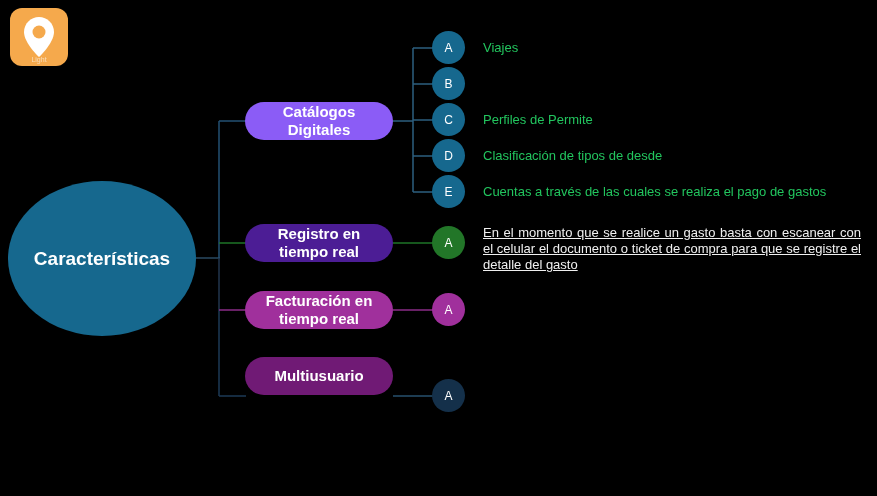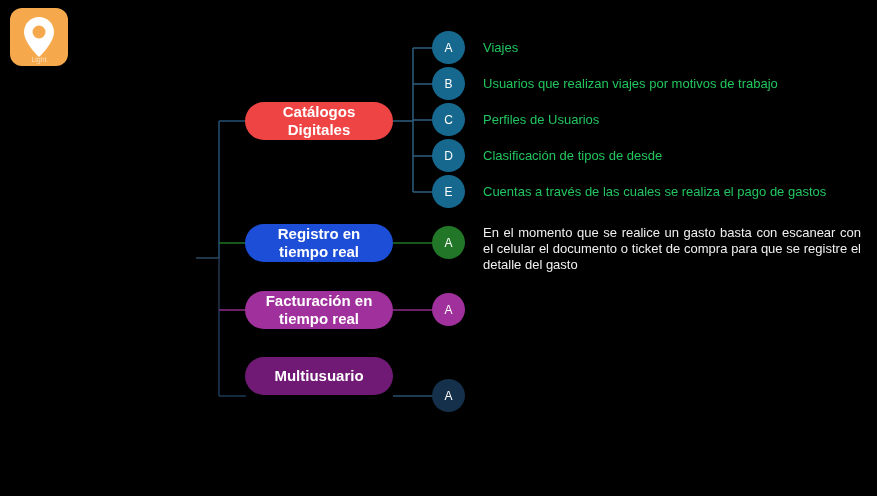--- a/index.html
+++ b/index.html
@@ -5,33 +5,33 @@
   html,body{margin:0;padding:0;background:#000;}
   .slide{position:relative;width:877px;height:496px;background:#000;overflow:hidden;
          font-family:"Liberation Sans","DejaVu Sans",sans-serif;}
   .lines{position:absolute;left:0;top:0;z-index:1;}
   .node{position:absolute;z-index:2;display:flex;align-items:center;justify-content:center;
         color:#fff;text-align:center;}
   .root{left:8px;top:181px;width:188px;height:155px;border-radius:50%;
         background:#16688E;font-size:19px;font-weight:bold;}
   .pill{left:245px;width:148px;height:38px;border-radius:19px;
         font-size:15px;font-weight:bold;line-height:1.22;white-space:pre-line;}
-  .pill-catalogos{top:102px;background:#ef4444;}
-  .pill-registro{top:224px;background:#1d4ed8;}
+  .pill-catalogos{top:102px;background:#8b5cf6;}
+  .pill-registro{top:224px;background:#4c1d95;}
   .pill-facturacion{top:291px;background:#A0309C;}
   .pill-multiusuario{top:357px;background:#701a75;}
   .badge{width:33px;height:33px;border-radius:50%;font-size:12px;left:432px;}
   .badge-teal{background:#16688E;}
   .badge-green{background:#227628;}
   .badge-magenta{background:#A0309C;}
   .badge-navy{background:#14304A;}
   .itemtext{position:absolute;left:483px;z-index:2;color:#22c55e;font-size:13px;
             line-height:18px;white-space:nowrap;}
   .para{position:absolute;left:483px;width:378px;z-index:2;color:#F0F0F0;font-size:13px;
-        line-height:16px;text-align:justify;}
+        line-height:16px;text-align:justify;text-decoration:underline;}
   .logo{position:absolute;left:10px;top:8px;width:58px;height:58px;border-radius:12px;
         background:#F5A94C;z-index:2;}
   .logo-caption{position:absolute;left:0;right:0;bottom:3px;text-align:center;
         color:rgba(255,255,255,0.6);font-size:7px;line-height:7px;}
 </style>
 </head>
 <body>
 
 <div class="slide">
 
@@ -61,20 +61,23 @@
   </svg>
 
   <div class="logo">
     <svg width="58" height="58" viewBox="0 0 58 58">
       <path d="M29 9 c-8.3 0 -15 6.7 -15 15 0 11 15 25 15 25 s15 -14 15 -25 c0 -8.3 -6.7 -15 -15 -15 z" fill="#ffffff"></path>
       <circle cx="29" cy="24" r="6.5" fill="#F5A94C"></circle>
     </svg>
     <div class="logo-caption">Light</div>
   </div>
 
+  <div class="node root">
+    <span>Características</span>
+  </div>
 
   <div class="node pill pill-catalogos">
     <span>Catálogos
 Digitales</span>
   </div>
   <div class="node pill pill-registro">
     <span>Registro en
 tiempo real</span>
   </div>
   <div class="node pill pill-facturacion">
@@ -95,22 +98,21 @@
       <span>C</span>
     </div>
   <div class="node badge badge-teal" style="top:139px">
       <span>D</span>
     </div>
   <div class="node badge badge-teal" style="top:175px">
       <span>E</span>
     </div>
 
   <div class="itemtext" style="top:39px">Viajes</div>
-  <div class="itemtext" style="top:75px">Usuarios que realizan viajes por motivos de trabajo</div>
-  <div class="itemtext" style="top:111px">Perfiles de Usuarios</div>
+  <div class="itemtext" style="top:111px">Perfiles de Permite</div>
   <div class="itemtext" style="top:147px">Clasificación de tipos de desde</div>
   <div class="itemtext" style="top:183px">Cuentas a través de las cuales se realiza el pago de gastos</div>
 
   <div class="node badge badge-green" style="top:226px">
       <span>A</span>
     </div>
   <div class="node badge badge-magenta" style="top:293px">
       <span>A</span>
     </div>
   <div class="node badge badge-navy" style="top:379px">

